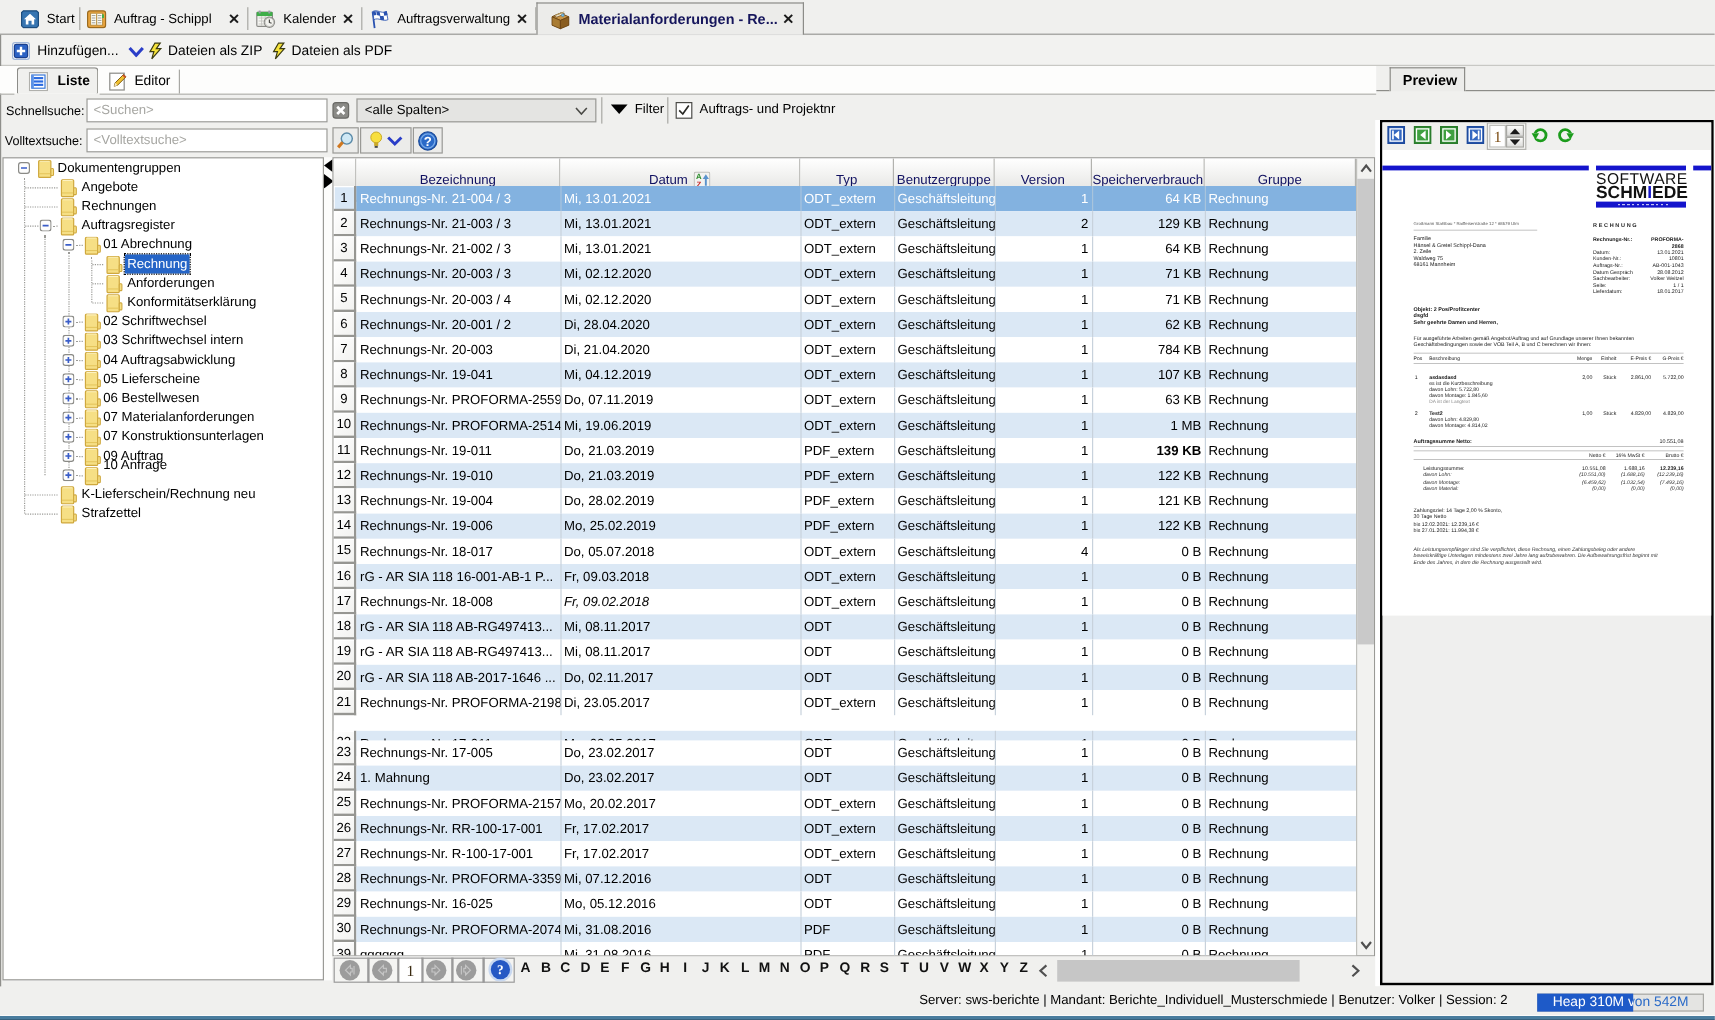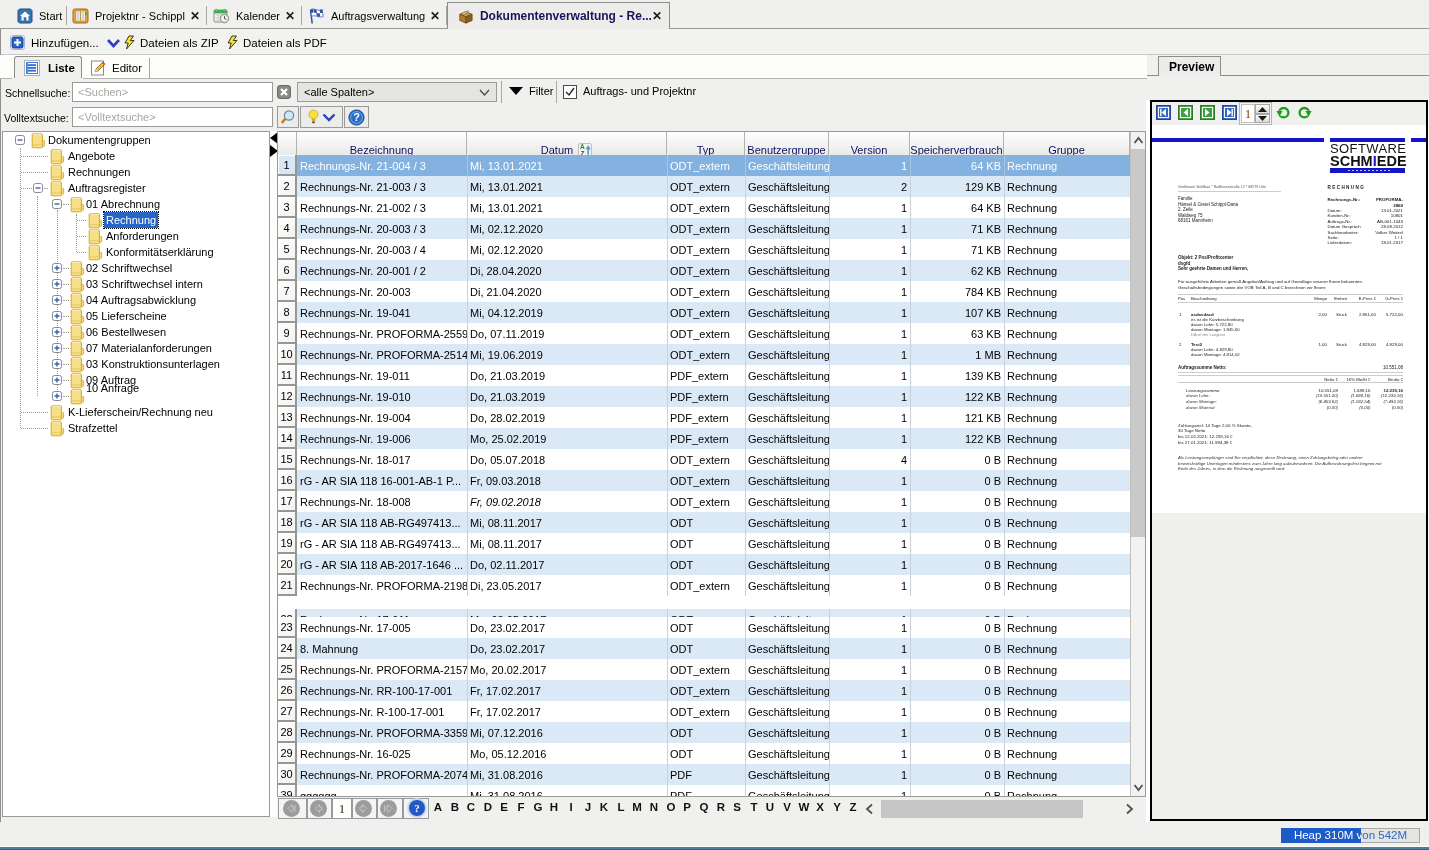--- a/index.html
+++ b/index.html
@@ -82,21 +82,21 @@
         <span class="sep"></span>
     </div>
     <div class="tab" style="left:67px;width:140px;padding-left:5px;">
       <svg class="ico" width="17" height="16" viewBox="0 0 17 16">
           <rect x="1" y="1" width="15" height="14" rx="2" fill="#e8a33d" stroke="#9a6a1e"></rect>
           <rect x="3.5" y="3" width="10" height="10" fill="#fdfdf4" stroke="#b98c3c" stroke-width=".8"></rect>
           <path d="M8.5 3 L8.5 13" stroke="#c09a50" stroke-width="1"></path>
           <path d="M4.5 5 h3 M4.5 7 h3 M4.5 9 h3 M4.5 11 h3 M9.5 5 h3 M9.5 7 h3 M9.5 9 h3 M9.5 11 h3" stroke="#8a8a86" stroke-width=".7"></path>
           <rect x="13" y="4" width="1.6" height="3" fill="#3fae49"></rect>
         </svg>
-      <span>Projektnr - Schippl</span>
+      <span>Auftrag - Schippl</span>
         <span class="x">✕</span>
         <span class="sep"></span>
     </div>
     <div class="tab" style="left:207px;width:95px;padding-left:6px;">
       <svg class="ico" width="17" height="16" viewBox="0 0 17 16">
           <rect x="1" y="2" width="13" height="12" rx="1" fill="#f6f6f2" stroke="#8a8a86"></rect>
           <rect x="1" y="2" width="13" height="3.4" fill="#3fae49"></rect>
           <rect x="2.6" y="0.8" width="1.6" height="2.4" fill="#9aa0a6"></rect>
           <rect x="10.6" y="0.8" width="1.6" height="2.4" fill="#9aa0a6"></rect>
           <path d="M2.5 7 h10 M2.5 9.5 h10 M2.5 12 h10 M5 5.5 v8 M8 5.5 v8 M11 5.5 v8" stroke="#c0c0bc" stroke-width=".7"></path>
@@ -121,21 +121,21 @@
     <div class="tab active" style="left:447px;width:223px;padding-left:10px;">
       <svg class="ico" width="18" height="17" viewBox="0 0 18 17">
           <path d="M2 6 L9 3 L16 6 L16 13 L9 16 L2 13 Z" fill="#8a5d20"></path>
           <path d="M2 6 L9 9 L16 6 L9 3 Z" fill="#c89648" stroke="#6b4414" stroke-width=".7"></path>
           <path d="M2 6 L9 9 L9 16 L2 13 Z" fill="#a97c33" stroke="#6b4414" stroke-width=".7"></path>
           <path d="M16 6 L9 9 L9 16 L16 13 Z" fill="#8a5d20" stroke="#6b4414" stroke-width=".7"></path>
           <path d="M3.5 5.2 L10 2.5 L12.5 3.6 L6 6.3 Z" fill="#f3ead2" stroke="#6b4414" stroke-width=".6"></path>
           <path d="M4.7 4.9 L11 2.3 M5.6 4.5 L11.8 2 M6.5 4.2 L12.3 1.9" stroke="#b49a60" stroke-width=".5"></path>
           <circle cx="11" cy="4.7" r="1.1" fill="#7ec8f0" stroke="#3a78a8" stroke-width=".5"></circle>
         </svg>
-      <span>Dokumentenverwaltung - Re...</span>
+      <span>Materialanforderungen - Re...</span>
         <span class="x">✕</span>
     </div>
   </div>
   <div id="toolbar">
     <div class="ti" style="left:10px;">
       <svg width="15" height="15" viewBox="0 0 15 15" style="margin-right:6px;">
           <rect x="0.5" y="0.5" width="14" height="14" rx="2" fill="#fff" stroke="#a0b6d8"></rect>
           <rect x="2" y="2" width="11" height="11" rx="1.5" fill="#2b62c4" stroke="#1a3f8c"></rect>
           <path d="M7.5 4 L7.5 11 M4 7.5 L11 7.5" stroke="#fff" stroke-width="2"></path>
         </svg>
@@ -405,21 +405,21 @@
   <svg class="abs" style="left:49px;top:227px;" width="10" height="10" viewBox="0 0 10 10">
         <rect x="0.5" y="0.5" width="9" height="9" rx="2" fill="#fdfdfd" stroke="#8a8a86"></rect>
         <path d="M2.5 5 L7.5 5 M5 2.5 L5 7.5" stroke="#3a5dc8" stroke-width="1.4"></path>
       </svg>
   <svg class="abs" style="left:67px;top:225px;" width="15" height="16" viewBox="0 0 15 16">
         <path d="M1.2 1.6 Q1.2 0.8 2 0.8 L10.6 0.8 Q11.4 0.8 11.4 1.6 L11.4 14 Q11.4 14.8 10.6 14.8 L2 14.8 Q1.2 14.8 1.2 14 Z" fill="#f6df85" stroke="#cfa83e" stroke-width="1"></path>
         <path d="M11.4 8.2 Q11.4 7.4 12.1 7.4 L12.9 7.4 Q13.6 7.4 13.6 8.2 L13.6 12.4 Q13.6 13.2 12.9 13.2 L11.4 13.2 Z" fill="#f6df85" stroke="#cfa83e" stroke-width=".9"></path>
         <path d="M1.6 11.8 L11 11.8" stroke="#e2c258" stroke-width=".8"></path>
         <path d="M2.2 1.4 L10.4 1.4" stroke="#fdf2c0" stroke-width=".9"></path>
       </svg>
-  <div class="trow" style="left:83px;top:224px;">03 Konstruktionsunterlagen</div>
+  <div class="trow" style="left:83px;top:224px;">07 Konstruktionsunterlagen</div>
   <div class="abs" style="left:60px;top:248px;width:6px;border-top:1px dotted #9a9a96;"></div>
   <svg class="abs" style="left:49px;top:243px;" width="10" height="10" viewBox="0 0 10 10">
         <rect x="0.5" y="0.5" width="9" height="9" rx="2" fill="#fdfdfd" stroke="#8a8a86"></rect>
         <path d="M2.5 5 L7.5 5 M5 2.5 L5 7.5" stroke="#3a5dc8" stroke-width="1.4"></path>
       </svg>
   <svg class="abs" style="left:67px;top:241px;" width="15" height="16" viewBox="0 0 15 16">
         <path d="M1.2 1.6 Q1.2 0.8 2 0.8 L10.6 0.8 Q11.4 0.8 11.4 1.6 L11.4 14 Q11.4 14.8 10.6 14.8 L2 14.8 Q1.2 14.8 1.2 14 Z" fill="#f6df85" stroke="#cfa83e" stroke-width="1"></path>
         <path d="M11.4 8.2 Q11.4 7.4 12.1 7.4 L12.9 7.4 Q13.6 7.4 13.6 8.2 L13.6 12.4 Q13.6 13.2 12.9 13.2 L11.4 13.2 Z" fill="#f6df85" stroke="#cfa83e" stroke-width=".9"></path>
         <path d="M1.6 11.8 L11 11.8" stroke="#e2c258" stroke-width=".8"></path>
         <path d="M2.2 1.4 L10.4 1.4" stroke="#fdf2c0" stroke-width=".9"></path>
@@ -647,21 +647,21 @@
   <div class="abs" style="left:389px;top:0;width:1px;height:21px;background:#c8d2dc;"></div>
   <div class="abs" style="left:467px;top:0;width:1px;height:21px;background:#c8d2dc;"></div>
   <div class="abs" style="left:551px;top:0;width:1px;height:21px;background:#c8d2dc;"></div>
   <div class="abs" style="left:632px;top:0;width:1px;height:21px;background:#c8d2dc;"></div>
   <div class="abs" style="left:726px;top:0;width:1px;height:21px;background:#c8d2dc;"></div>
   <div class="td" style="left:19px;width:170px;color:#000;">Rechnungs-Nr. 19-011</div>
   <div class="td" style="left:189px;width:200px;color:#000;">Do, 21.03.2019</div>
   <div class="td" style="left:389px;width:78px;color:#000;">PDF_extern</div>
   <div class="td" style="left:467px;width:84px;color:#000;">Geschäftsleitung</div>
   <div class="td" style="left:551px;width:81px;color:#000;justify-content:flex-end;">1</div>
-  <div class="td" style="left:632px;width:94px;color:#000;justify-content:flex-end;">139 KB</div>
+  <div class="td" style="left:632px;width:94px;color:#000;justify-content:flex-end;font-weight:bold;">139 KB</div>
   <div class="td" style="left:726px;width:126px;color:#000;">Rechnung</div>
   </div>
   <div class="tr" style="top:254px;">
   <div class="num">12</div>
   <div class="abs" style="left:19px;top:0;width:833px;height:21px;background:#dbe8f5;"></div>
   <div class="abs" style="left:189px;top:0;width:1px;height:21px;background:#c8d2dc;"></div>
   <div class="abs" style="left:389px;top:0;width:1px;height:21px;background:#c8d2dc;"></div>
   <div class="abs" style="left:467px;top:0;width:1px;height:21px;background:#c8d2dc;"></div>
   <div class="abs" style="left:551px;top:0;width:1px;height:21px;background:#c8d2dc;"></div>
   <div class="abs" style="left:632px;top:0;width:1px;height:21px;background:#c8d2dc;"></div>
@@ -863,21 +863,21 @@
   </div>
   <div class="tr" style="top:506px;">
   <div class="num">24</div>
   <div class="abs" style="left:19px;top:0;width:833px;height:21px;background:#dbe8f5;"></div>
   <div class="abs" style="left:189px;top:0;width:1px;height:21px;background:#c8d2dc;"></div>
   <div class="abs" style="left:389px;top:0;width:1px;height:21px;background:#c8d2dc;"></div>
   <div class="abs" style="left:467px;top:0;width:1px;height:21px;background:#c8d2dc;"></div>
   <div class="abs" style="left:551px;top:0;width:1px;height:21px;background:#c8d2dc;"></div>
   <div class="abs" style="left:632px;top:0;width:1px;height:21px;background:#c8d2dc;"></div>
   <div class="abs" style="left:726px;top:0;width:1px;height:21px;background:#c8d2dc;"></div>
-  <div class="td" style="left:19px;width:170px;color:#000;">8. Mahnung</div>
+  <div class="td" style="left:19px;width:170px;color:#000;">1. Mahnung</div>
   <div class="td" style="left:189px;width:200px;color:#000;">Do, 23.02.2017</div>
   <div class="td" style="left:389px;width:78px;color:#000;">ODT</div>
   <div class="td" style="left:467px;width:84px;color:#000;">Geschäftsleitung</div>
   <div class="td" style="left:551px;width:81px;color:#000;justify-content:flex-end;">1</div>
   <div class="td" style="left:632px;width:94px;color:#000;justify-content:flex-end;">0 B</div>
   <div class="td" style="left:726px;width:126px;color:#000;">Rechnung</div>
   </div>
   <div class="tr" style="top:527px;">
   <div class="num">25</div>
   <div class="abs" style="left:19px;top:0;width:833px;height:21px;background:#ffffff;"></div>
@@ -1213,18 +1213,19 @@
   <div class="abs" style="left:0;top:36px;width:172px;height:4px;background:#1414cc;"></div>
   <div class="abs" style="left:178px;top:36px;width:75px;height:4px;background:#1414cc;"></div>
   <div class="abs" style="left:259px;top:36px;width:15px;height:4px;background:#1414cc;"></div>
   <div class="abs" style="left:178px;top:40px;width:76px;font-size:13px;letter-spacing:.4px;color:#111;text-align:center;line-height:13px;">SOFTWARE</div>
   <div class="abs" style="left:178px;top:52px;width:76px;font-size:14.5px;font-weight:bold;letter-spacing:0;color:#111;text-align:center;line-height:14px;">SCHM<span style="color:#1414cc;">I</span>EDE</div>
   <div class="abs" style="left:178px;top:66px;width:75px;height:4.5px;background:#1414cc;"></div>
   <div class="abs" style="left:196px;top:68px;width:42px;height:1px;background:repeating-linear-gradient(90deg,rgba(255,255,255,.75) 0 2px,#1414cc 2px 4px);"></div>
   </div>
   </div>
   <div id="status">
+  <div class="abs" style="left:766px;top:6px;white-space:nowrap;">Server: sws-berichte | Mandant: Berichte_Individuell_Musterschmiede | Benutzer: Volker | Session: 2</div>
   <div class="abs" style="left:1281px;top:6px;width:139px;height:15px;background:#e4e4e2;border:1px solid #a8a8a4;"></div>
   <div class="abs" style="left:1281px;top:6px;width:80px;height:15px;background:#1e5ac8;"></div>
   <div class="abs" style="left:1281px;top:6px;width:139px;height:15px;color:#fff;font-size:11.5px;text-align:center;line-height:15px;clip-path:inset(0 59px 0 0);">Heap 310M von 542M</div>
     <div class="abs" style="left:1281px;top:6px;width:139px;height:15px;color:#2a6ac8;font-size:11.5px;text-align:center;line-height:15px;clip-path:inset(0 0 0 80px);">Heap 310M von 542M</div>
   </div>
   <div id="bottomline"></div>
 
 </body></html>

